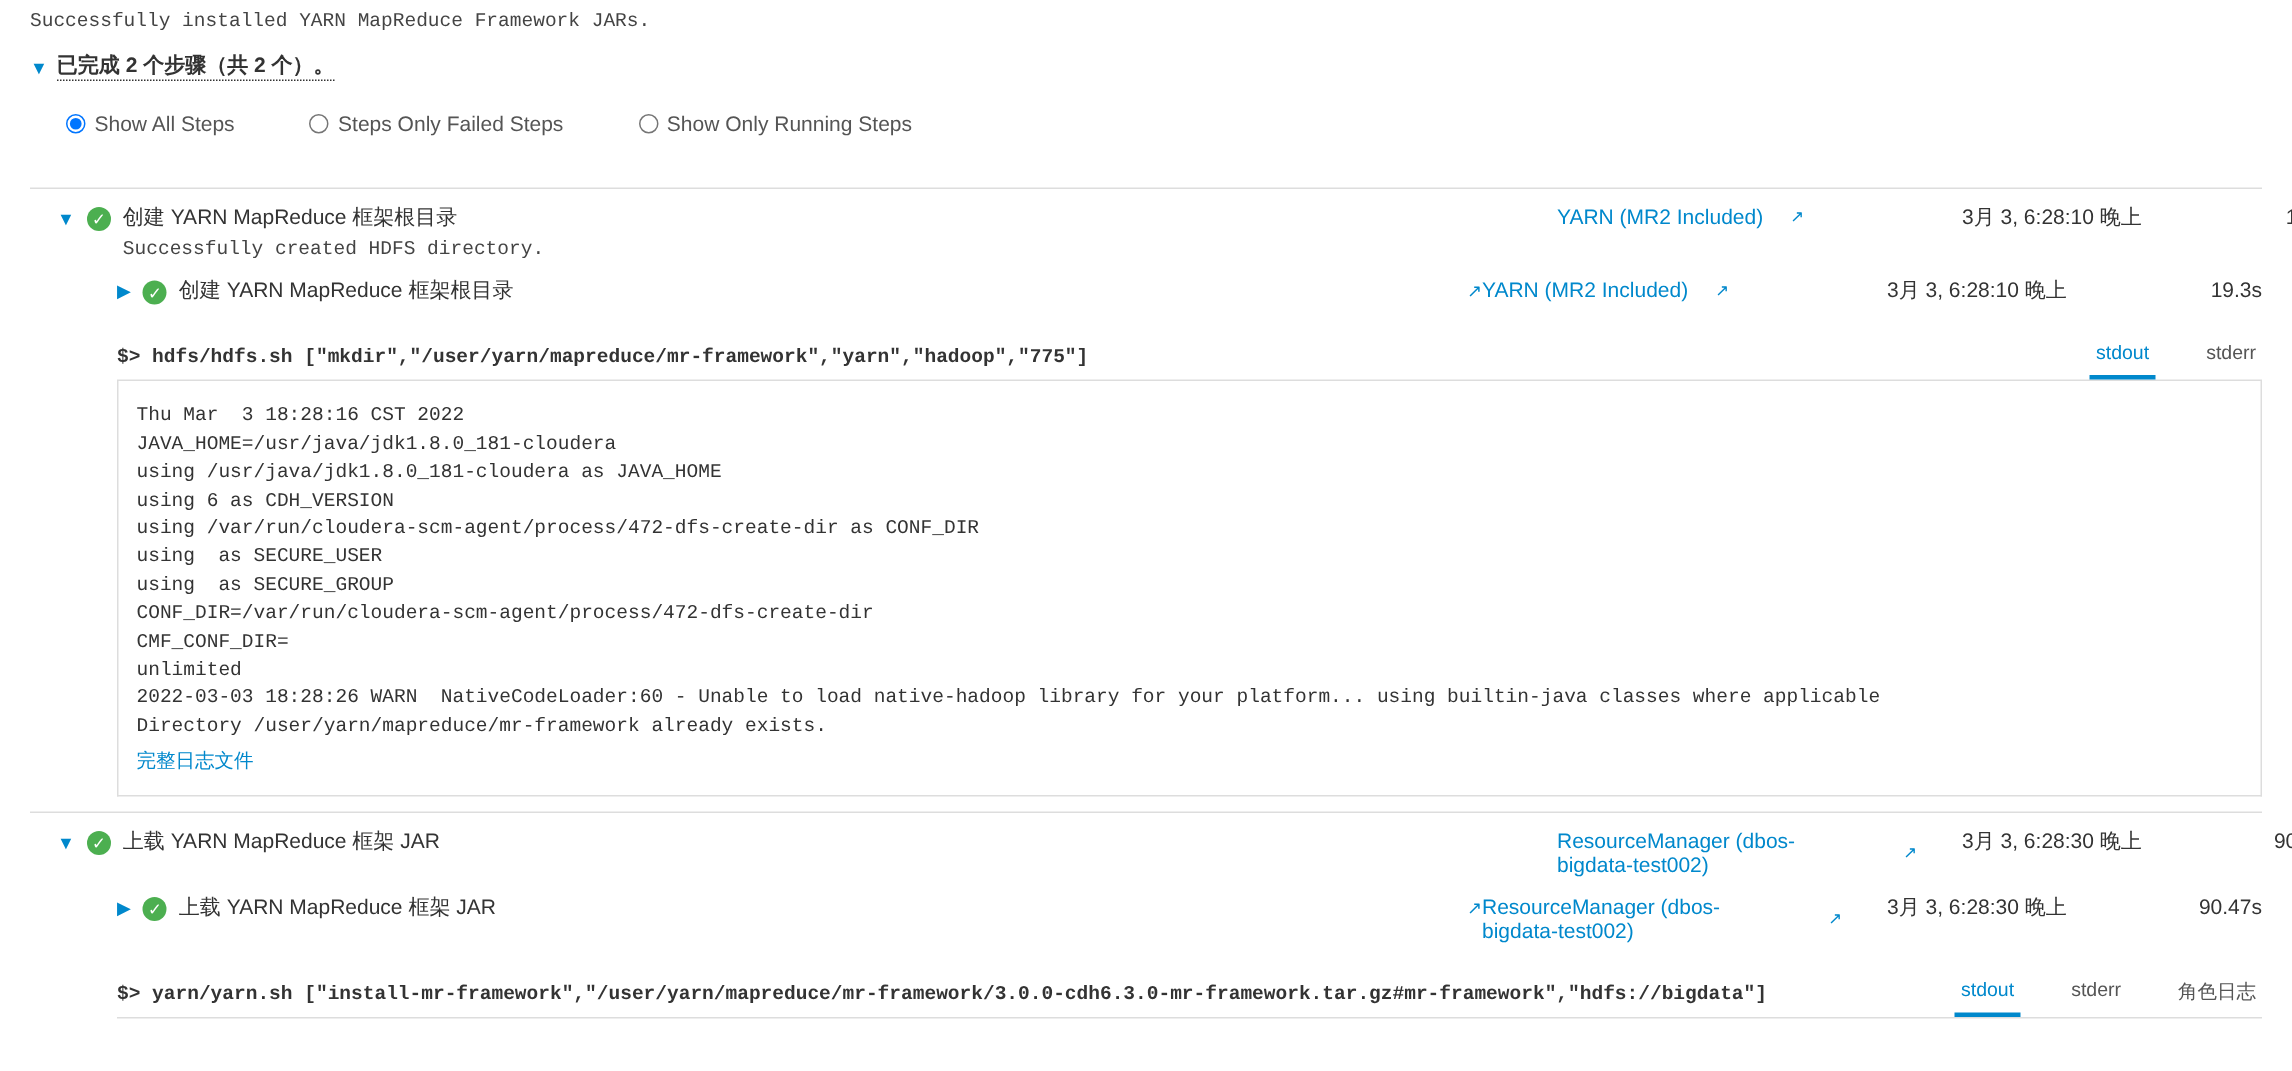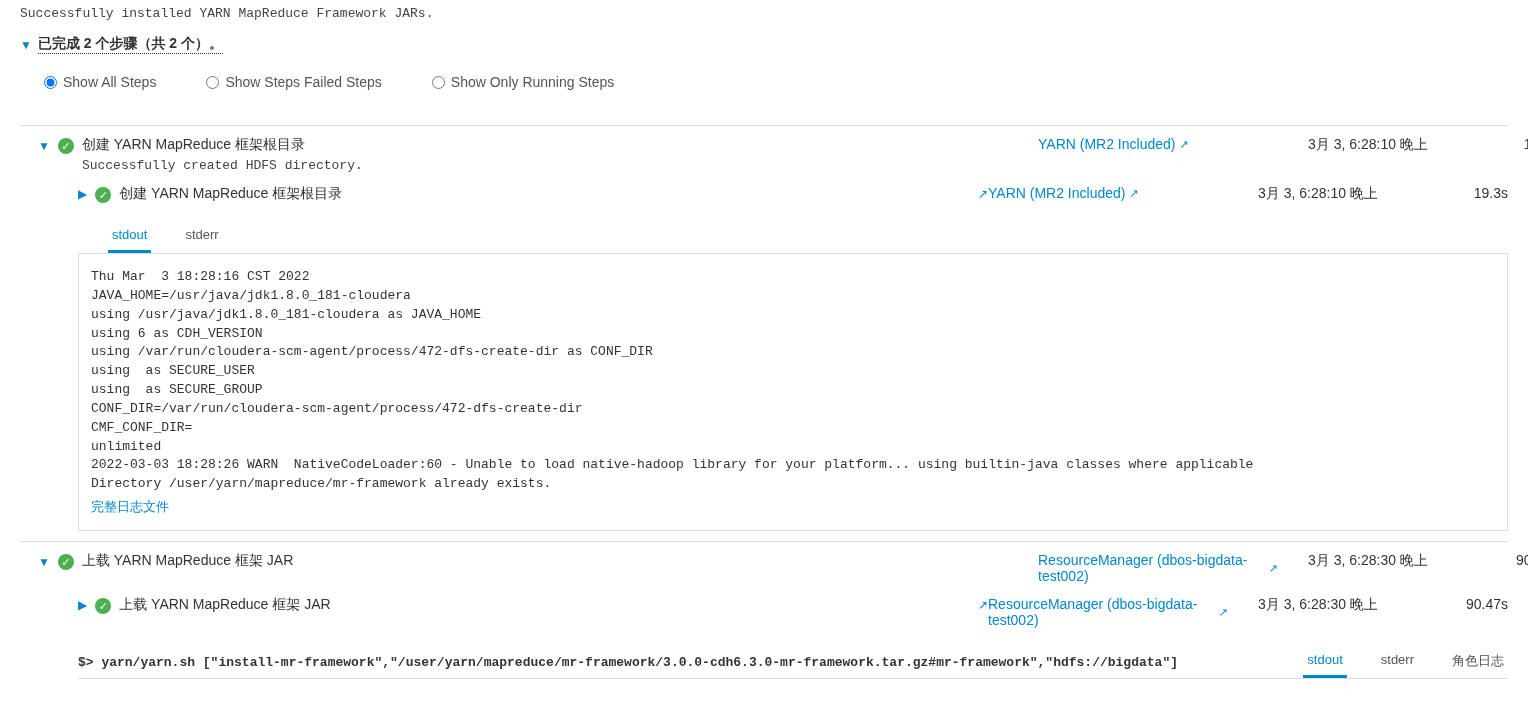--- a/index.html
+++ b/index.html
@@ -13,21 +13,21 @@
     .filter-option { display: flex; align-items: center; gap: 6px; color: #555; cursor: pointer; }
     .filter-option input[type="radio"] { cursor: pointer; }
     .step { border-top: 1px solid #ddd; padding: 10px 0 10px 18px; }
     .step-header { display: flex; align-items: flex-start; }
     .step-left { display: flex; align-items: flex-start; gap: 8px; flex: 0 0 auto; width: 1000px; }
     .step-toggle { color: #0088cc; font-size: 12px; margin-top: 3px; cursor: pointer; }
     .check-icon { width: 16px; height: 16px; border-radius: 50%; background: #4caf50; color: #fff; font-size: 11px; display: flex; align-items: center; justify-content: center; margin-top: 2px; flex-shrink: 0; }
     .step-title { font-size: 14px; color: #333; }
     .step-desc { font-family: "Courier New", monospace; font-size: 13px; color: #444; margin-top: 4px; }
     .step-right { display: flex; gap: 30px; margin-left: auto; align-items: flex-start; }
-    .link { color: #0088cc; text-decoration: none; display: inline-flex; align-items: center; gap: 4px; }
+    .link { color: #0088cc; text-decoration: none; display: inline-flex; align-items: center; gap: 18px; }
     .ext-icon { font-size: 11px; }
     .col-link { width: 240px; }
     .col-time { width: 160px; color: #333; }
     .col-dur { width: 60px; text-align: right; color: #333; }
     .substep { padding-left: 40px; margin-top: 12px; }
     .substep-row { display: flex; align-items: flex-start; }
     .sub-left { display: flex; align-items: center; gap: 8px; width: 960px; }
     .sub-toggle { color: #0088cc; font-size: 12px; cursor: pointer; }
     .sub-ext { color: #0088cc; font-size: 12px; margin-left: auto; }
     .cmd-row { display: flex; align-items: center; margin-top: 18px; border-bottom: 1px solid #ddd; padding-bottom: 0; }
@@ -50,21 +50,21 @@
     <span class="completed-text">已完成 2 个步骤（共 2 个）。</span>
   </div>
 
   <div class="filter-row">
     <label class="filter-option">
       <input type="radio" name="filter" checked="" style="">
       <span>Show All Steps</span>
     </label>
     <label class="filter-option">
       <input type="radio" name="filter" style="">
-      <span>Show Steps Failed Steps</span>
+      <span>Steps Only Failed Steps</span>
     </label>
     <label class="filter-option">
       <input type="radio" name="filter" style="">
       <span>Show Only Running Steps</span>
     </label>
   </div>
 
   <div class="step">
     <div class="step-header">
       <div class="step-left">
@@ -101,20 +101,21 @@
               <span>YARN (MR2 Included)</span>
               <span class="ext-icon">↗</span>
             </a>
           </div>
           <div class="col-time">3月 3, 6:28:10 晚上</div>
           <div class="col-dur">19.3s</div>
         </div>
       </div>
 
       <div class="cmd-row">
+        <span class="cmd-text">$&gt; hdfs/hdfs.sh ["mkdir","/user/yarn/mapreduce/mr-framework","yarn","hadoop","775"]</span>
         <div class="tabs">
           <div class="tab active">stdout</div>
           <div class="tab">stderr</div>
         </div>
       </div>
       <div class="output-box">
         <div class="output-text">Thu Mar  3 18:28:16 CST 2022
 JAVA_HOME=/usr/java/jdk1.8.0_181-cloudera
 using /usr/java/jdk1.8.0_181-cloudera as JAVA_HOME
 using 6 as CDH_VERSION

